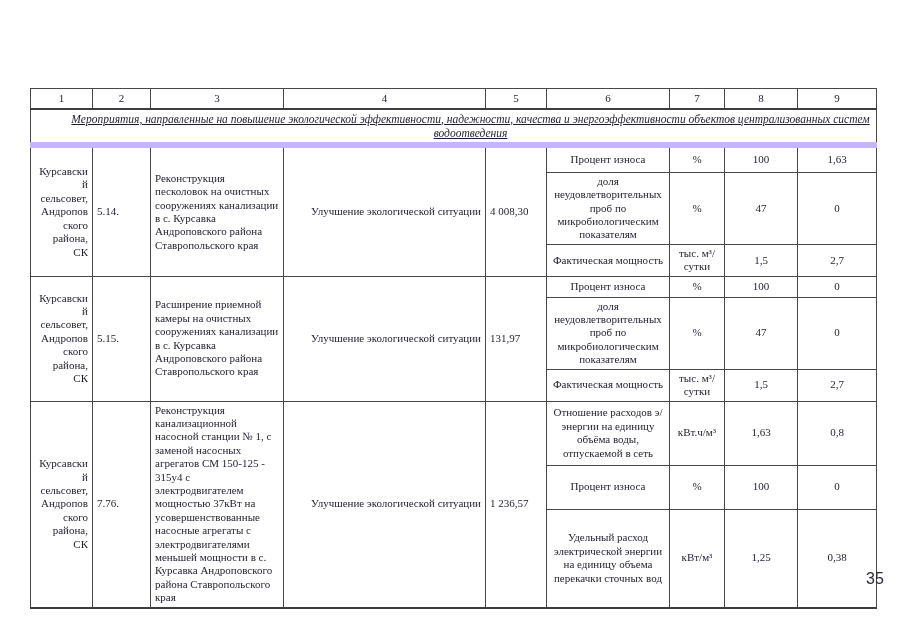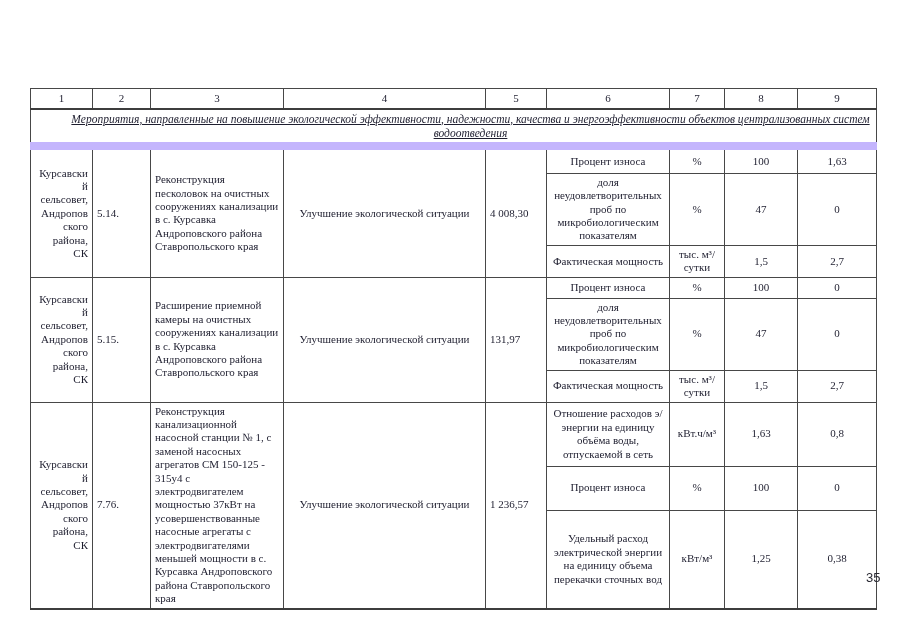--- a/index.html
+++ b/index.html
@@ -28,40 +28,40 @@
   }
   tr.num-row td {
     height:20px;
     text-align:center;
     border-bottom:2px solid #3d3d3d;
     padding:1px 2px;
   }
   tr.title-row td {
     height:26px;
     text-align:center;
-    border-bottom:8px solid #c4b5fd;
+    border-bottom:6px solid #c4b5fd;
     padding-left:38px;
   }
   tr.title-row .title-text {
     font-style:italic;
     text-decoration:underline;
     font-size:11.5px;
   }
   td.c1 { white-space:pre-line; text-align:right; padding-left:5px; }
   td.c2 { text-align:left; }
   td.c3 { text-align:left; padding-left:6px; padding-right:4px;margin-left:24px; }
-  td.c4 { text-align:center; padding-left:6px; }
+  td.c4 { text-align:right; padding-left:6px; }
   td.c5 { text-align:left; padding-right:5px; }
   td.c6 { text-align:center; padding-left:5px; }
   td.c7, td.c8, td.c9 { text-align:center; }
   table.doc-table { border-bottom:2px solid #3d3d3d; }
   .page-number {
     position:absolute;
     left:866px; top:570px;
-    font-size:13px;
+    font-size:16px;
     color:#2a2a33;
     font-family:"Liberation Sans","DejaVu Sans",sans-serif;
   }
 </style>
 </head>
 <body>
 
 <div class="page">
   <table class="doc-table">
     <colgroup>

